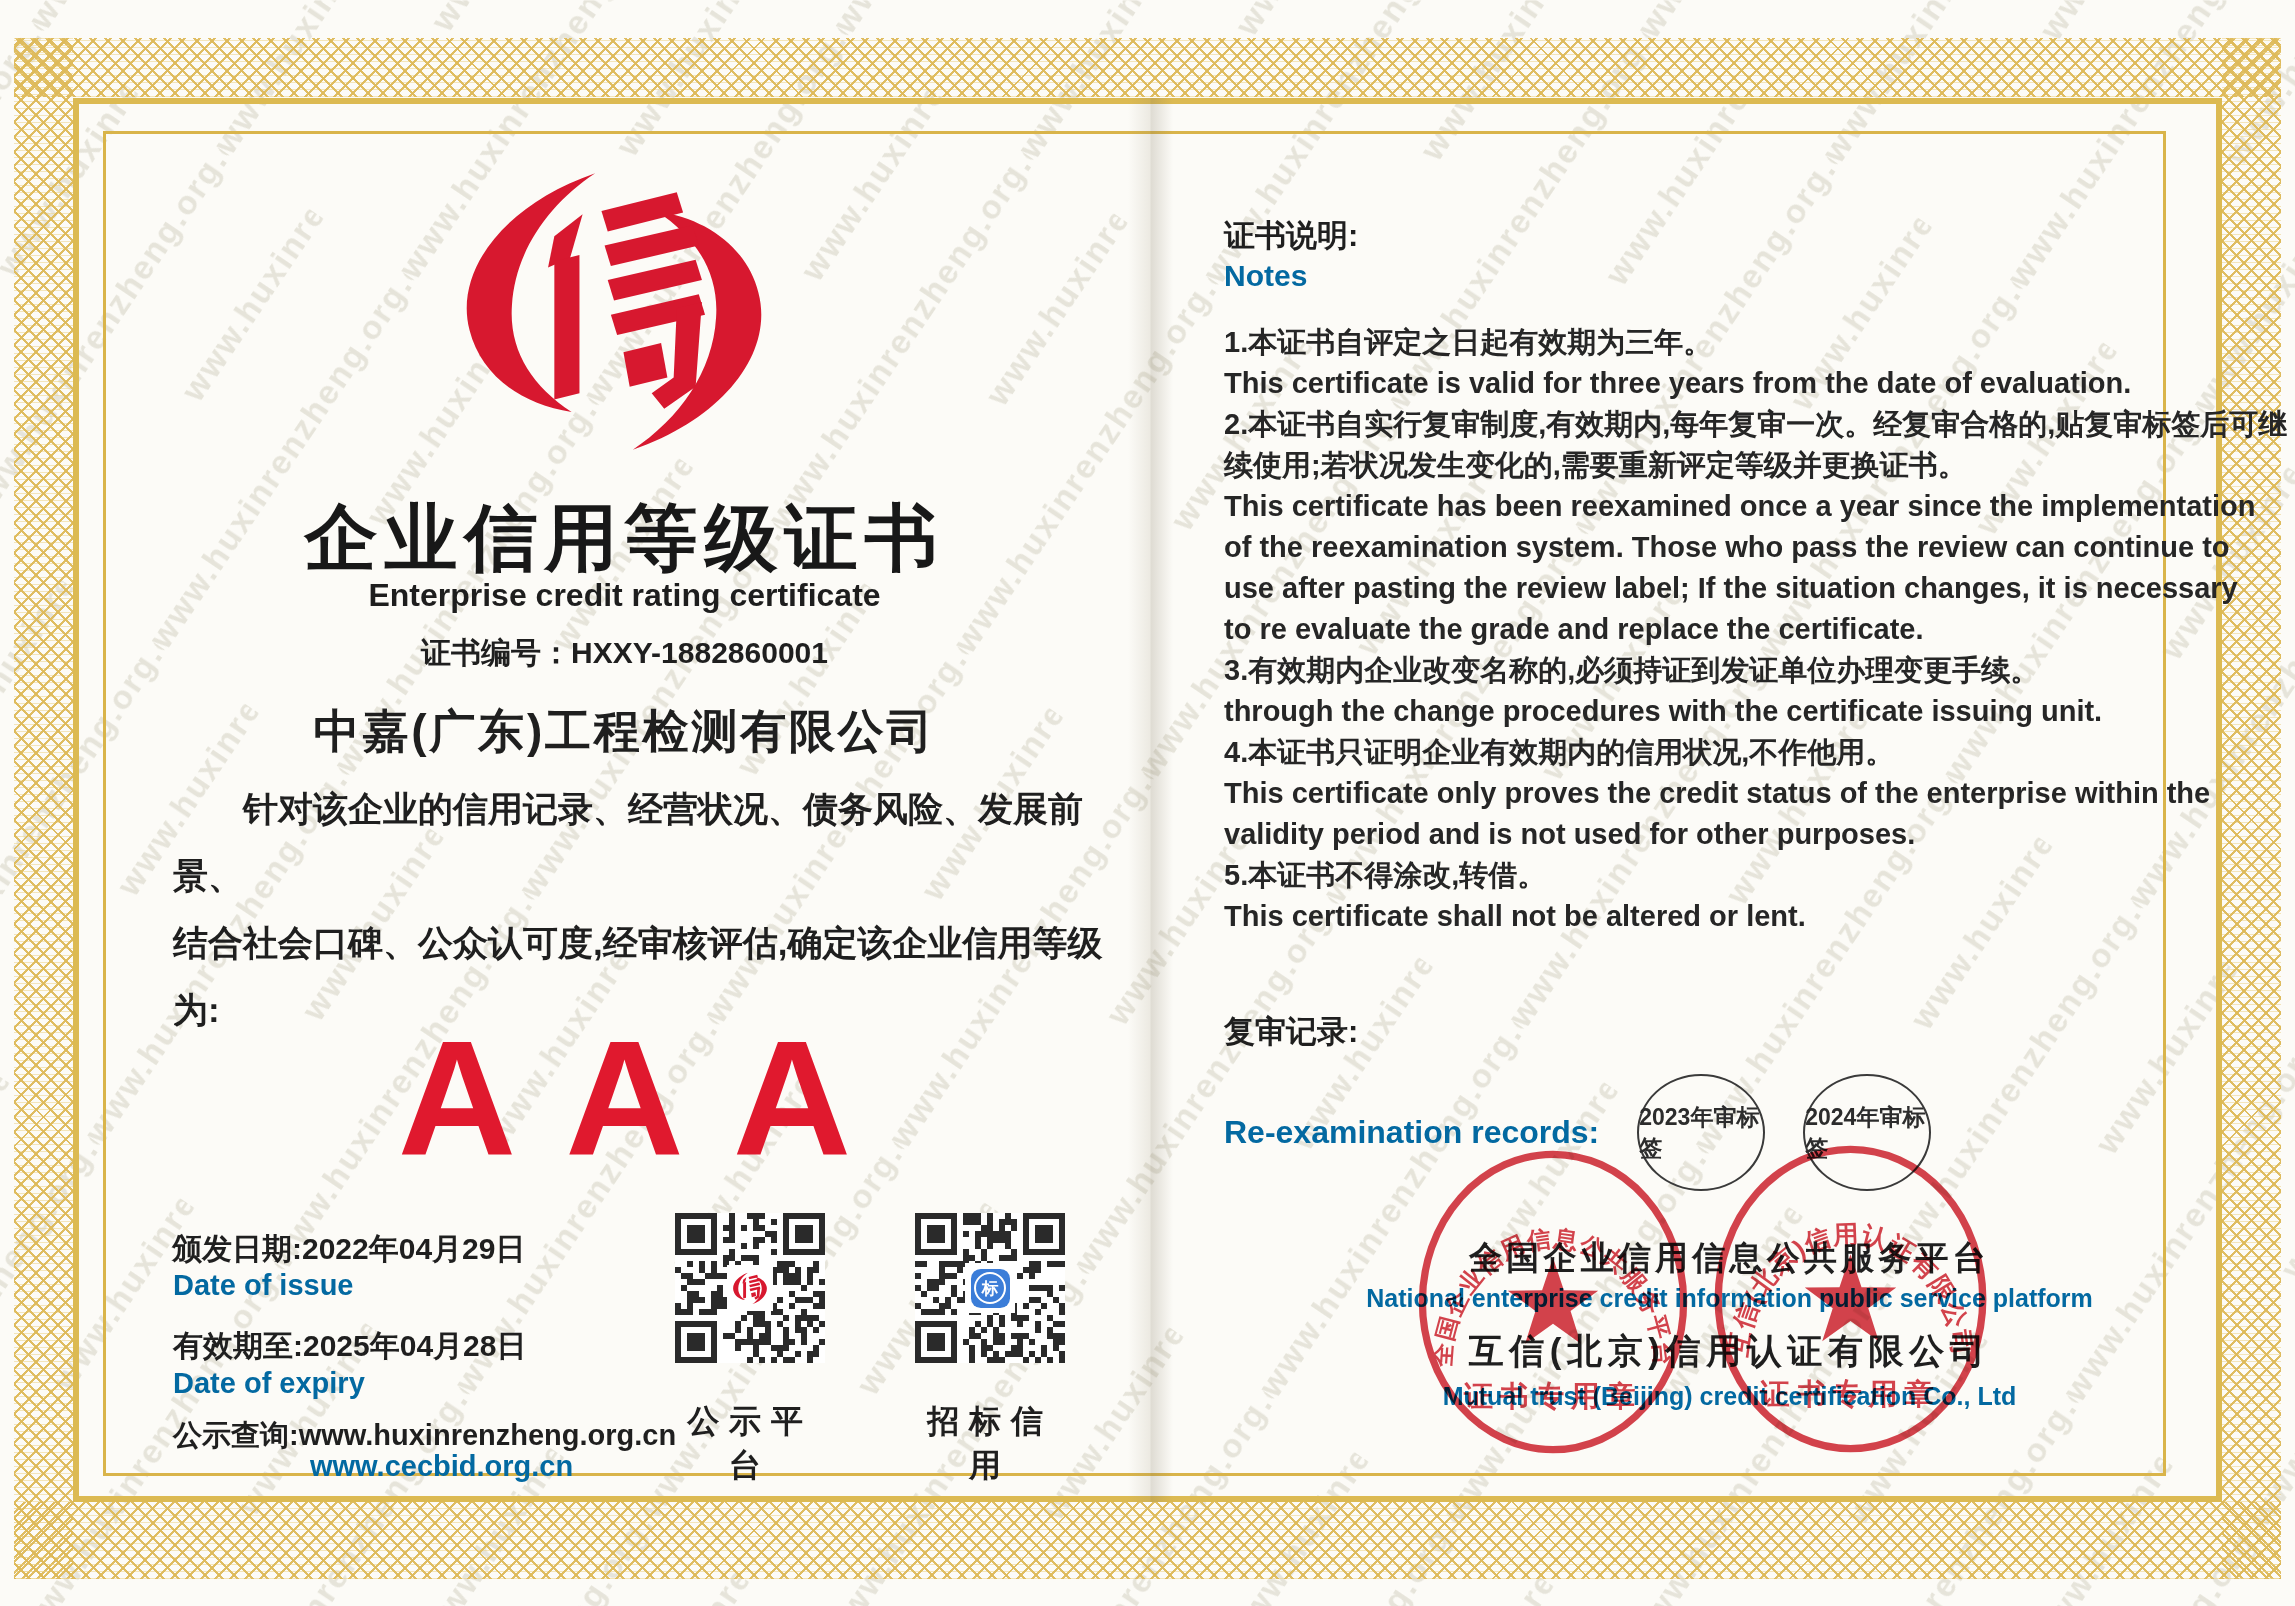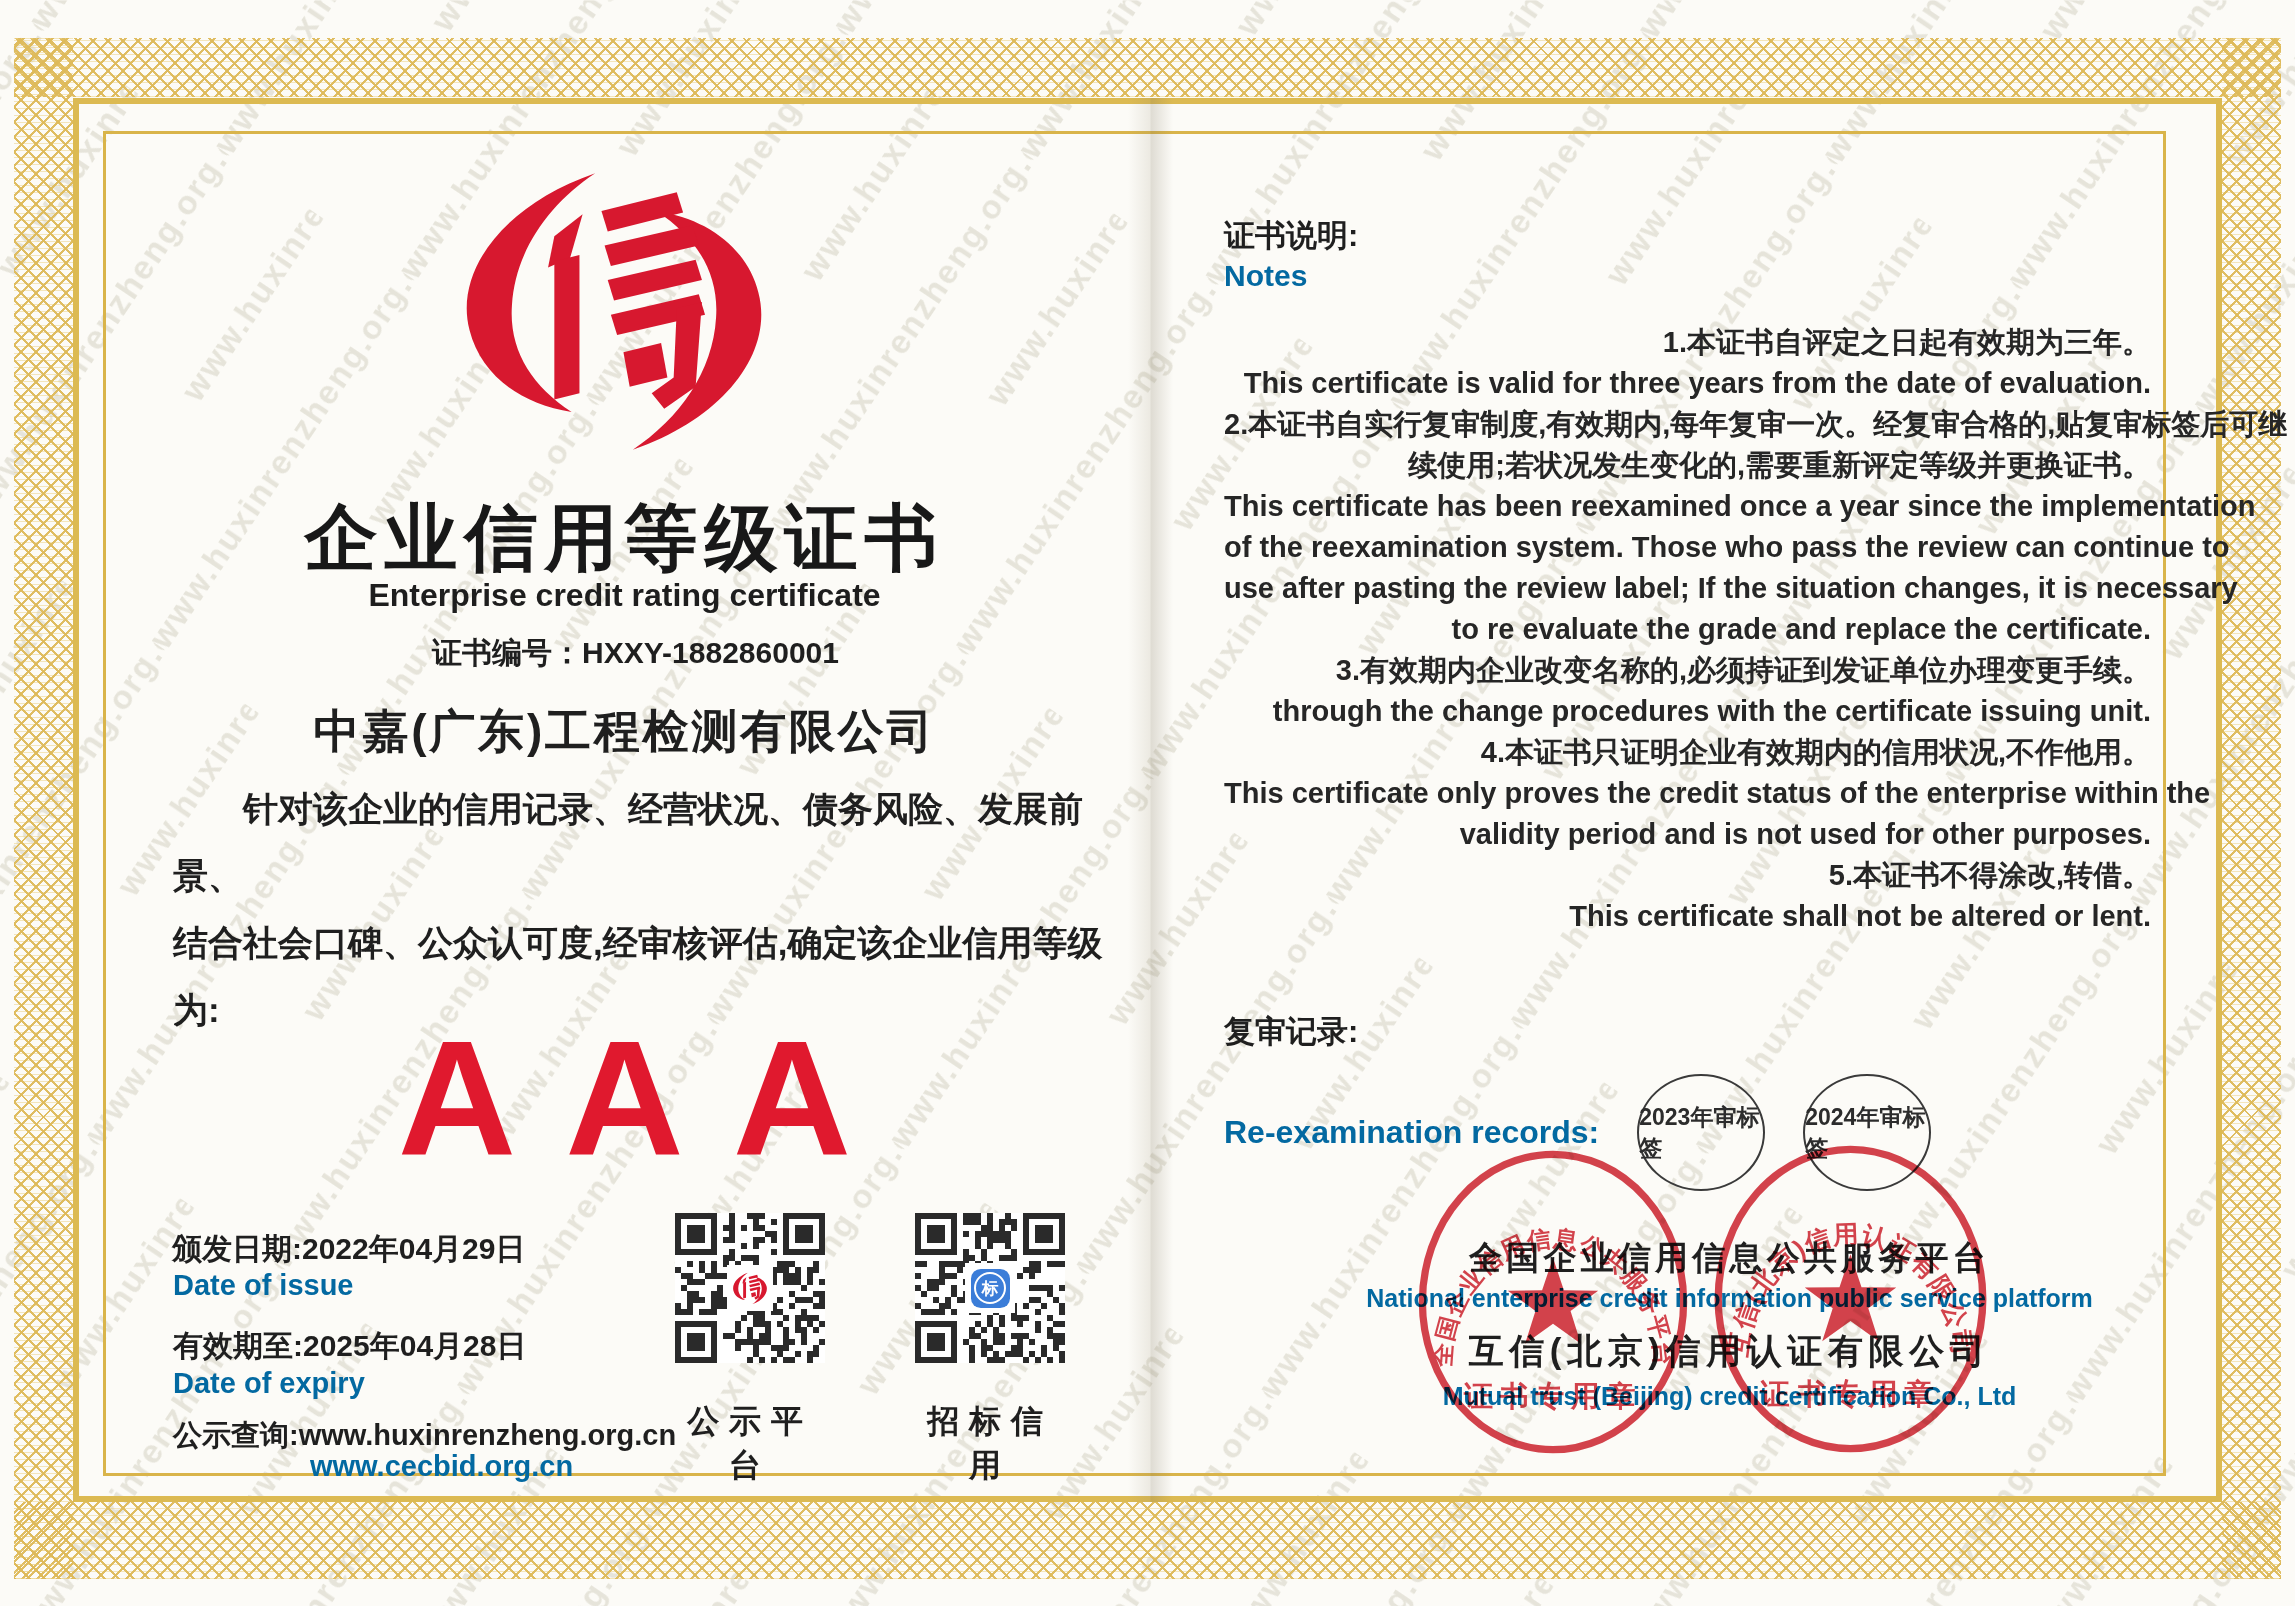--- a/index.html
+++ b/index.html
@@ -32,21 +32,21 @@
   .ctr{text-align:center;}
   .cjk{font-weight:700;color:#1f1f1f;}
   .en{font-weight:700;color:#0369a1;}
   .title{font-size:73px;font-weight:900;letter-spacing:7px;color:#181818;margin-top:16px;}
   .subtitle{font-size:32px;font-weight:700;color:#1e1e1e;}
   .certno{font-size:30px;font-weight:700;}
   .company{font-size:46px;font-weight:900;letter-spacing:2.8px;}
   .stmt{font-size:35px;font-weight:700;line-height:67px;text-align:left;}
   .rating{font-size:164px;font-weight:900;color:#e0192e;letter-spacing:49px;margin-top:44px;}
   .smallhead{font-size:30px;font-weight:700;}
-  .note-line{height:41px;line-height:41px;font-size:29px;font-weight:700;color:#262626;white-space:nowrap;text-align:right;}
+  .note-line{height:41px;line-height:41px;font-size:29px;font-weight:700;color:#262626;white-space:nowrap;}
   .badge{display:inline-flex;align-items:center;justify-content:center;width:124px;height:113px;
          border:2.1px solid #3a3a3a;border-radius:50%;font-size:23px;font-weight:600;color:#2c2c2c;
          background:transparent;margin-left:20px;}
   .qr-label{font-size:32px;font-weight:700;letter-spacing:9.8px;}
   .qr-box{position:absolute;width:150px;height:150px;background:#fff;}
   .qr-center{position:absolute;left:50%;top:50%;transform:translate(-50%,-50%);
              background:#fff;display:flex;align-items:center;justify-content:center;}
   .app-icon{width:39px;height:39px;border-radius:9.8px;background:#3b7dd8;display:flex;
             align-items:center;justify-content:center;}
   .app-icon .ring{width:28px;height:28px;border:2.1px solid #fff;border-radius:50%;display:flex;
@@ -99,21 +99,21 @@
   <div>
 
     <svg class="abs" style="left:457px;top:167px;width:314px;height:289px" viewBox="0 0 200 180">
       <use href="#xinlogo"></use>
     </svg>
 
     <div class="abs ctr title" style="left:105px;top:474px;width:1039px">企业信用等级证书</div>
 
     <div class="abs ctr subtitle" style="left:105px;top:577px;width:1039px">Enterprise credit rating certificate</div>
 
-    <div class="abs ctr certno" style="left:116px;top:633px;width:1039px">证书编号：HXXY-1882860001</div>
+    <div class="abs ctr certno" style="left:105px;top:633px;width:1039px">证书编号：HXXY-1882860001</div>
 
     <div class="abs ctr company" style="left:105px;top:701px;width:1039px">中嘉(广东)工程检测有限公司</div>
 
     <div class="abs stmt" style="left:173px;top:775px;width:934px">
       <div style="text-indent:70px">针对该企业的信用记录、经营状况、债务风险、发展前景、</div>
       <div>结合社会口碑、公众认可度,经审核评估,确定该企业信用等级</div>
       <div>为:</div>
     </div>
 
     <div class="abs ctr rating" style="left:105px;top:961px;width:1039px;padding-left:49px;box-sizing:border-box">AAA</div>

